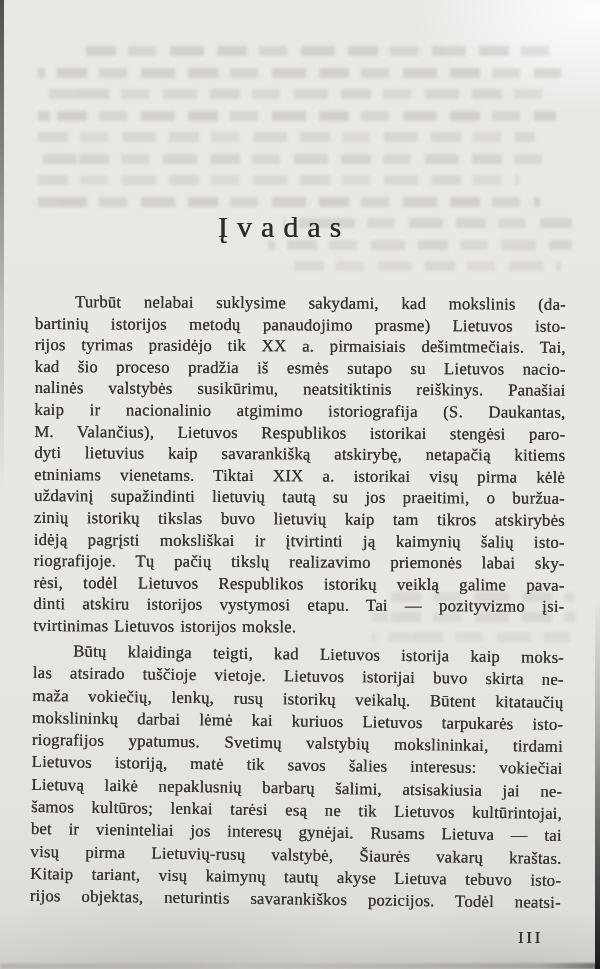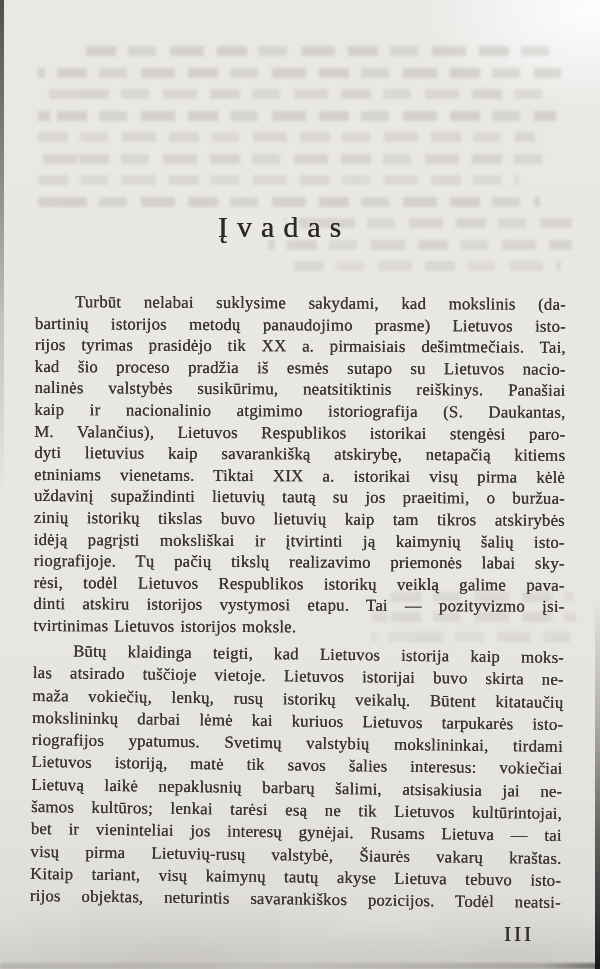--- a/index.html
+++ b/index.html
@@ -62,22 +62,22 @@
     letter-spacing:0.2px;word-spacing:1.5px;
     text-align:justify;text-align-last:justify;
     color:#3b362f;text-shadow:0.25px 0 0 currentColor;
     white-space:nowrap;
   }
   .para2 .line{line-height:22.3px;}
   .line.indent{text-indent:40px;}
   .line.endpara{text-align-last:left;}
   
   .pageno{
-    position:absolute;right:66px;bottom:22px;
-    font-size:21px;letter-spacing:3px;color:#322e29;
+    position:absolute;right:57px;bottom:22px;
+    font-size:16px;letter-spacing:3px;color:#322e29;
     text-shadow:0.3px 0 0 currentColor;
   }
   
   .edge-left{
     position:absolute;left:0;top:0;width:4px;height:520px;
     background:linear-gradient(180deg,rgba(30,27,24,0.75) 0%,rgba(30,27,24,0.45) 35%,rgba(30,27,24,0.18) 62%,rgba(30,27,24,0) 95%);
     filter:blur(0.7px);
   }
   .edge-right{
     position:absolute;right:0;top:0;width:5px;height:100%;

